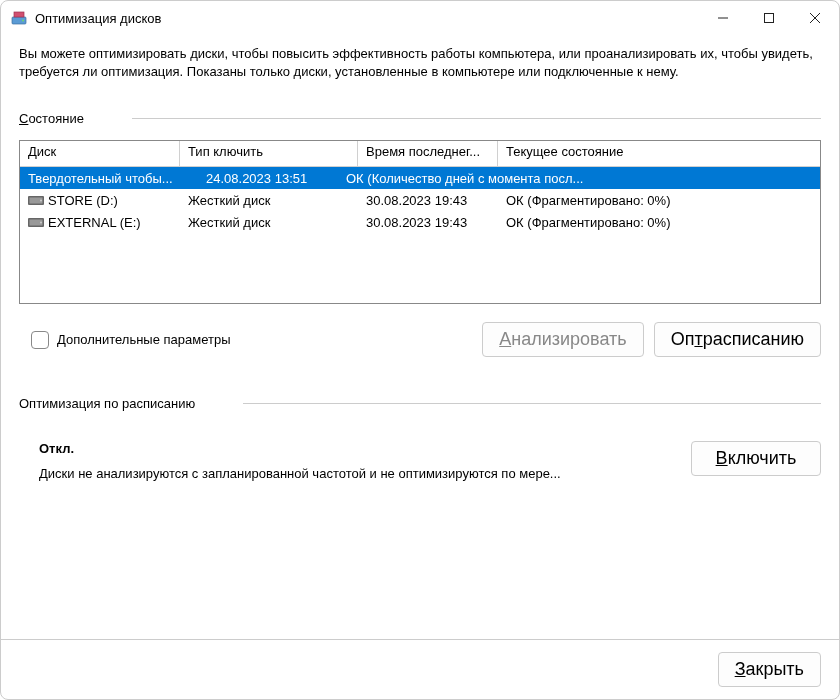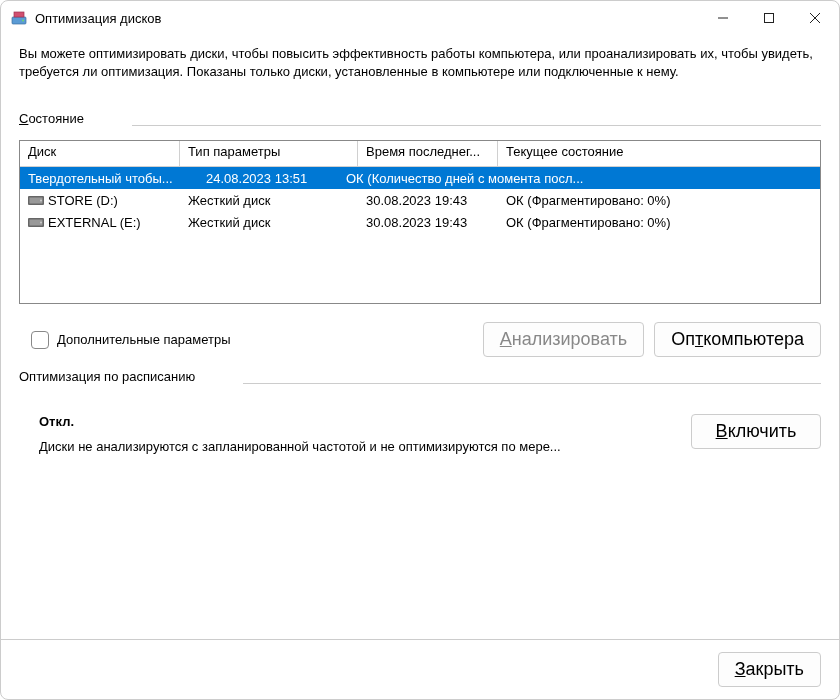--- a/index.html
+++ b/index.html
@@ -7,50 +7,50 @@
     
     .titlebar { display: flex; align-items: center; height: 34px; padding: 0 1px 0 10px; }
     .titlebar-icon { width: 16px; height: 16px; margin-right: 8px; display: flex; align-items: center; justify-content: center; }
     .titlebar-text { font-size: 13px; color: #000; flex: 1; }
     .win-controls { display: flex; }
     .win-btn { width: 46px; height: 34px; display: flex; align-items: center; justify-content: center; cursor: pointer; color: #222; }
     
     .content { padding: 10px 18px 0 18px; flex: 1; display: flex; flex-direction: column; }
     .desc { font-size: 13px; color: #000; line-height: 1.4; margin-bottom: 30px; }
     
-    .section-header { display: flex; align-items: flex-end; margin-bottom: 14px; gap: 40px; }
+    .section-header { display: flex; align-items: center; margin-bottom: 14px; gap: 40px; }
     .section-label { font-size: 13px; color: #000; padding-right: 8px; }
     .section-label .u { text-decoration: underline; }
     .section-line { flex: 1; height: 1px; background: #ccc; }
     
     .listview { border: 1px solid #888; height: 164px; margin-bottom: 18px; background: #fff; }
     .lv-header { display: flex; border-bottom: 1px solid #d0d0d0; height: 26px; }
     .lv-header-cell { font-size: 13px; padding: 3px 8px; border-right: 1px solid #d0d0d0; white-space: nowrap; overflow: hidden; text-overflow: ellipsis; cursor: pointer; }
     .lv-header-cell:last-child { border-right: none; }
     .col-disk { width: 160px; }
     .col-media { width: 178px; }
     .col-lastrun { width: 140px; }
     .col-status { flex: 1; }
     
     .lv-row { display: flex; height: 22px; align-items: center; }
     .lv-row.selected { background: #0078d4; color: #fff; }
     .lv-cell { font-size: 13px; padding: 0 8px; white-space: nowrap; overflow: hidden; text-overflow: ellipsis; display: flex; align-items: center; }
     .drive-icon { width: 16px; height: 12px; margin-right: 4px; display: inline-flex; align-items: center; justify-content: center; flex-shrink: 0; }
     
-    .row-actions { display: flex; justify-content: space-between; align-items: center; margin-bottom: 8px; padding-left: 12px; }
+    .row-actions { display: flex; justify-content: space-between; align-items: center; margin-bottom: 27px; padding-left: 12px; }
     .checkbox-wrap { display: flex; align-items: center; gap: 8px; cursor: pointer; }
     .checkbox { width: 18px; height: 18px; border: 1px solid #888; border-radius: 4px; background: #fff; }
     .checkbox-label { font-size: 13px; }
     .checkbox-label .u { text-decoration: underline; }
     .btn-group { display: flex; gap: 10px; }
     .btn { padding: 6px 16px; font-size: 18px; border: 1px solid #ccc; border-radius: 4px; background: #fdfdfd; cursor: pointer; min-width: 120px; text-align: center; }
     .btn.disabled { color: #888; cursor: default; }
     .btn .u { text-decoration: underline; }
     
-    .schedule-region { margin-top: 4px; }
+    .schedule-region { margin-top: 12px; }
     .schedule-body { padding: 16px 0 0 20px; }
     .schedule-row { display: flex; justify-content: space-between; align-items: flex-start; }
     .schedule-status { font-size: 13px; font-weight: 600; margin-bottom: 10px; }
     .schedule-desc { font-size: 13px; color: #000; }
     .enable-btn { min-width: 130px; }
     
     .footer { border-top: 1px solid #ccc; padding: 12px 18px; display: flex; justify-content: flex-end; margin-top: auto; }
     .footer .btn { min-width: 90px; }
   </style>
 </head>
@@ -89,21 +89,21 @@
   <div class="desc">Вы можете оптимизировать диски, чтобы повысить эффективность работы  компьютера, или проанализировать их, чтобы увидеть, требуется ли оптимизация. Показаны только диски, установленные в компьютере или подключенные к нему.</div>
 
   <div class="section-header">
     <span class="section-label"><span class="u">С</span><span>остояние</span></span>
     <div class="section-line"></div>
   </div>
 
   <div class="listview">
     <div class="lv-header">
       <div class="lv-header-cell col-disk">Диск</div>
-      <div class="lv-header-cell col-media">Тип параметры</div>
+      <div class="lv-header-cell col-media">Тип ключить</div>
       <div class="lv-header-cell col-lastrun">Время последнег...</div>
       <div class="lv-header-cell col-status">Текущее состояние</div>
     </div>
     <div id="lv-body">
         <div class="lv-row selected">
           <div class="lv-cell col-media">Твердотельный чтобы...</div>
           <div class="lv-cell col-lastrun">24.08.2023 13:51</div>
           <div class="lv-cell col-status">ОК (Количество дней с момента посл...</div>
         </div>
         <div class="lv-row">
@@ -139,21 +139,21 @@
       </div>
   </div>
 
   <div class="row-actions">
     <label class="checkbox-wrap">
       <span class="checkbox"></span>
       <span class="checkbox-label"><span class="u">Д</span><span>ополнительные параметры</span></span>
     </label>
     <div class="btn-group">
       <div class="btn disabled"><span class="u">А</span><span>нализировать</span></div>
-      <div class="btn"><span>Оп</span><span class="u">т</span><span>компьютера</span></div>
+      <div class="btn"><span>Оп</span><span class="u">т</span><span>расписанию</span></div>
     </div>
   </div>
 
   <div class="schedule-region">
     <div class="section-header">
       <span class="section-label">Оптимизация по расписанию</span>
       <div class="section-line"></div>
     </div>
     <div class="schedule-body">
       <div class="schedule-row">

